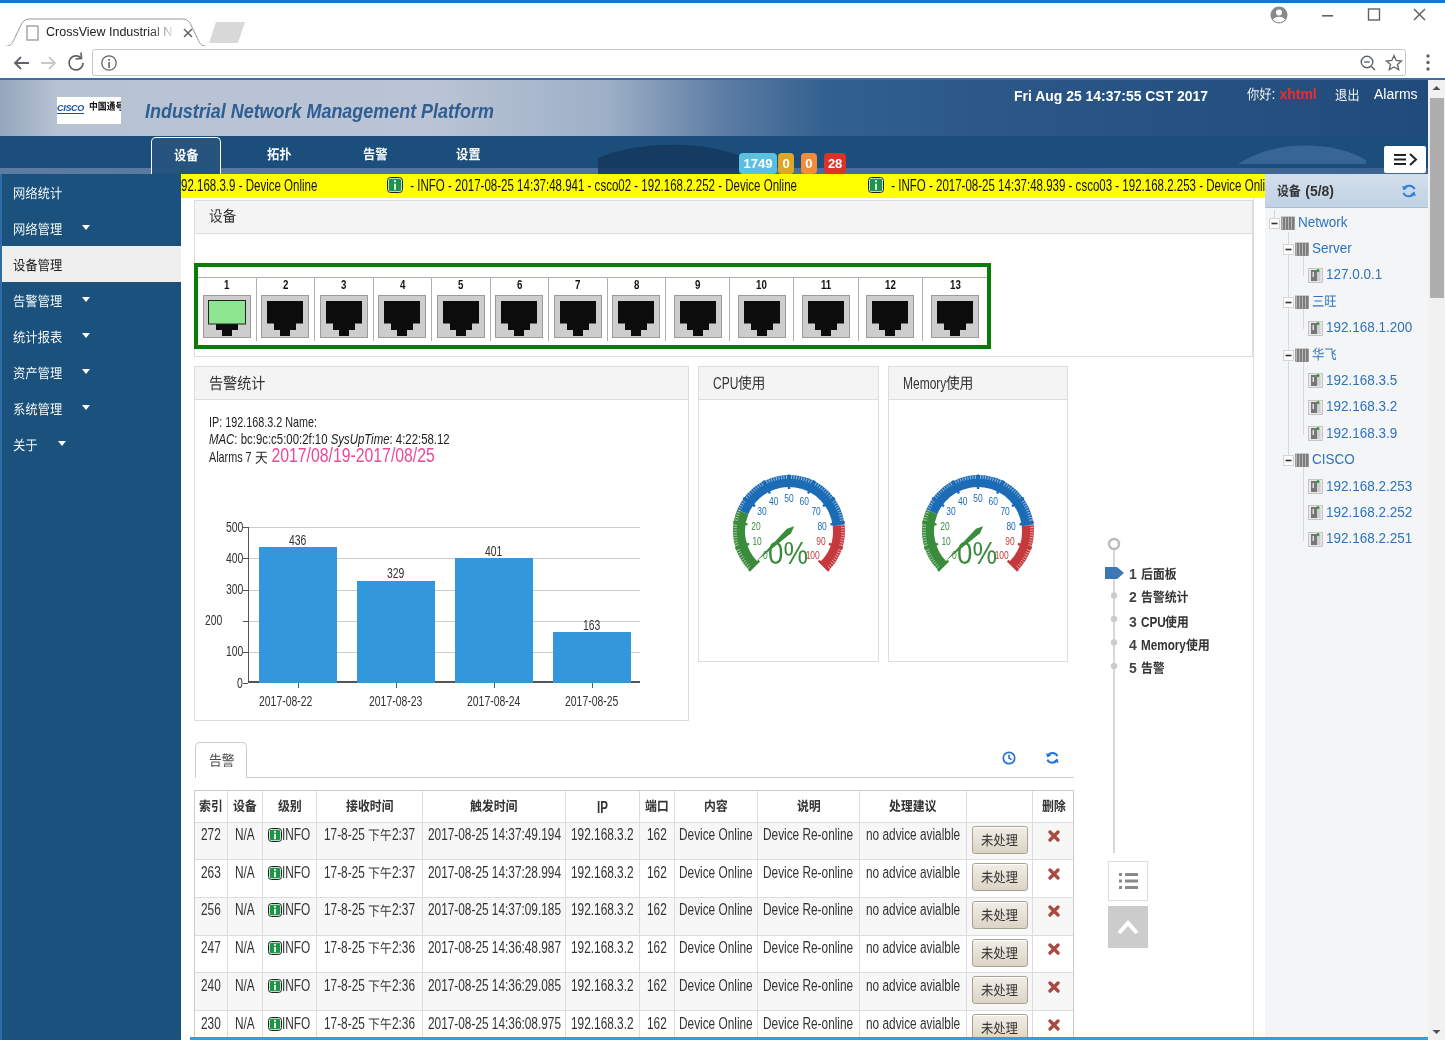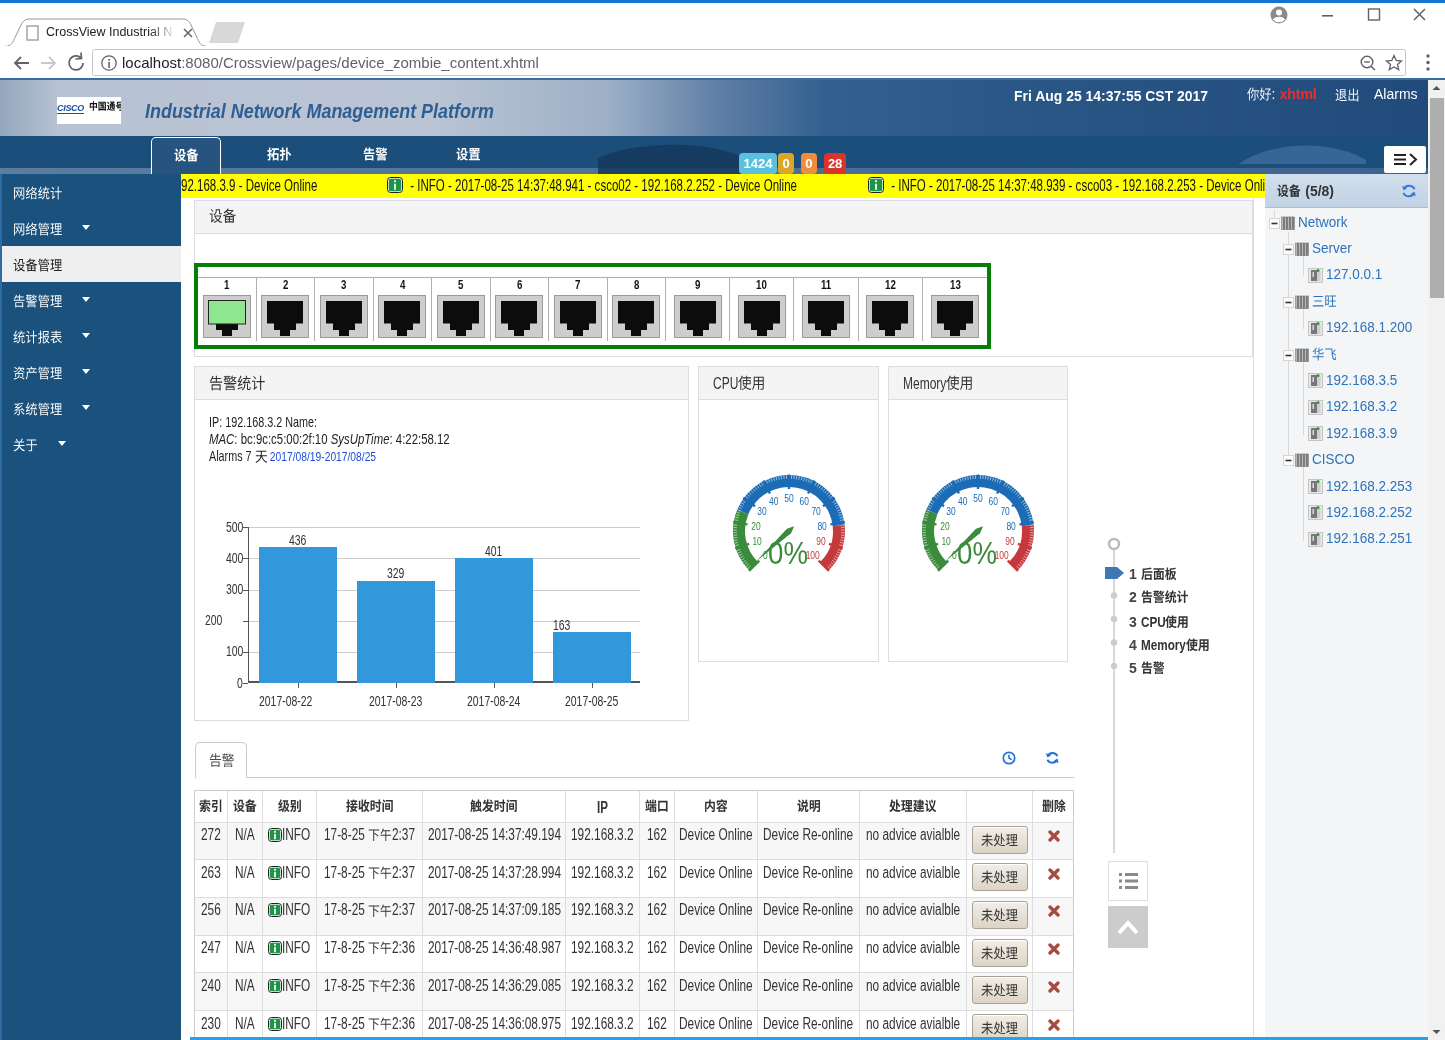--- a/index.html
+++ b/index.html
@@ -36,21 +36,20 @@
  <rect x="108.3" y="13" width="1.6" height="1.8" fill="#5f6368"></rect>
  <rect x="108.3" y="16" width="1.6" height="6" fill="#5f6368"></rect>
  <circle cx="1367" cy="16" r="5.8" fill="none" stroke="#5f6368" stroke-width="1.4"></circle>
  <path d="M 1371.3,20.5 L 1375,24" stroke="#5f6368" stroke-width="1.5"></path>
  <path d="M 1364.2,16 L 1369.8,16" stroke="#5f6368" stroke-width="1.4"></path>
  <path d="M 1394,9.5 L 1396.2,14.4 L 1401.5,15 L 1397.5,18.5 L 1398.7,23.7 L 1394,21 L 1389.3,23.7 L 1390.5,18.5 L 1386.5,15 L 1391.8,14.4 Z" fill="none" stroke="#5f6368" stroke-width="1.3"></path>
  <circle cx="1428" cy="10" r="1.7" fill="#5f6368"></circle>
       <circle cx="1428" cy="16.5" r="1.7" fill="#5f6368"></circle>
       <circle cx="1428" cy="23" r="1.7" fill="#5f6368"></circle>
 </svg>
-<div class="ab" style="left:122px;top:54px;font-size:15px;color:#202124;white-space:nowrap">localhost<span style="color:#5f6368">:8080/Crossview/pages/device_zombie_content.xhtml</span></div>
 <div class="ab" style="left:0;top:78px;width:1445px;height:2px;background:#3a6ea8"></div>
 <div class="ab" style="left:0;top:80px;width:1445px;height:56px;background:linear-gradient(90deg,#93a7bd 0%,#b7c2d2 4%,#bac4d4 30%,#9db0c7 42%,#5d7da5 50%,#33618f 57%,#2b5887 68%,#204a7a 100%)"></div>
 <div class="ab" style="left:0;top:136px;width:1445px;height:32px;background:#1b4e7b"></div>
 <div class="ab" style="left:0;top:168px;width:1445px;height:6px;background:linear-gradient(90deg,#5d7ca0,#3c6390)"></div>
 <svg class="ab" style="left:598px;top:142px" width="150" height="32" viewBox="0 0 150 32">
       <path d="M0,32 L0,16 C40,-2 115,-2 150,18 L150,32 Z" fill="#14395c" opacity="0.85"></path>
     </svg>
 <svg class="ab" style="left:1238px;top:138px" width="128" height="26" viewBox="0 0 128 26">
       <path d="M0,26 C35,2 95,2 128,22 L128,26 Z" fill="#3a6899" opacity="0.9"></path>
     </svg>
@@ -98,21 +97,21 @@
         </g>
       </svg></div>
 <div class="ab" style="left:1384px;top:146px;width:42px;height:27px;background:#fff;border-radius:2px;text-align:center">
 <svg width="30" height="25" viewBox="0 0 30 25" style="margin-top:1px">
         <g stroke="#222" stroke-width="2">
           <path d="M4,8 h12 M4,12.5 h12 M4,17 h12"></path>
           <path d="M20,7 l6,5.5 l-6,5.5" fill="none"></path>
         </g>
       </svg></div>
 <div class="ab" style="left:739px;top:153px;height:21px;display:flex;align-items:stretch">
-<div style="background:#5bc0de;color:#fff;font-weight:bold;font-size:13px;border-radius:4px;padding:2px 4.5px 0;line-height:18px">1424</div>
+<div style="background:#5bc0de;color:#fff;font-weight:bold;font-size:13px;border-radius:4px;padding:2px 4.5px 0;line-height:18px">1749</div>
 <div style="background:#dca728;color:#fff;font-weight:bold;font-size:13px;border-radius:4px;padding:2px 4.5px 0;line-height:18px;margin-left:1px">0</div>
 <div style="background:#ef8c3e;color:#fff;font-weight:bold;font-size:13px;border-radius:4px;padding:2px 4.5px 0;line-height:18px;margin-left:6.5px">0</div>
 <div style="background:#d9342b;color:#fff;font-weight:bold;font-size:13px;border-radius:4px;padding:2px 4px 0;line-height:18px;margin-left:7px">28</div>
 </div>
 <div class="ab" style="left:181px;top:174px;width:1084px;height:24px;background:#ff0;overflow:hidden;color:#111;white-space:nowrap;line-height:24px">
 <span style="display:inline-block;width:136.4px;font-size:16px;font-weight:normal;color:#111;white-space:pre;vertical-align:baseline;"><span style="display:inline-block;transform:scaleX(0.72);transform-origin:0 50%;white-space:pre">92.168.3.9 - Device Online</span></span>
 <span style="margin-left:65px"><svg width="16" height="16" viewBox="0 0 16 16" style="vertical-align:-2px">
           <rect x="1" y="1" width="14" height="14" rx="2.5" fill="#1f9347" stroke="#e9f7ee" stroke-width="1.6"></rect>
           <rect x="0.5" y="0.5" width="15.0" height="15.0" rx="3" fill="none" stroke="#222" stroke-width="1"></rect>
           <rect x="7.00" y="3.20" width="2" height="2" fill="#d9f2e2"></rect>
@@ -327,21 +326,21 @@
             <path d="M248 832C210 718 146 604 73 532C91 523 126 503 141 491C174 528 206 575 236 627H483V469H61V399H942V469H561V627H868V696H561V840H483V696H273C292 734 309 773 323 813ZM185 299V-89H260V-32H748V-87H826V299ZM260 38V230H748V38ZM1192 195V151H1811V195ZM1192 282V238H1811V282ZM1185 107V-80H1256V-51H1747V-79H1820V107ZM1256 -6V62H1747V-6ZM1442 429C1451 414 1461 395 1469 377H1069V325H1930V377H1548C1538 399 1522 427 1508 447ZM1150 718C1130 669 1092 614 1033 573C1047 565 1068 546 1077 533C1092 544 1105 556 1117 568V431H1172V458H1324C1329 445 1332 430 1333 419C1360 418 1388 418 1403 419C1424 420 1438 426 1450 440C1468 460 1476 514 1484 654C1485 663 1485 680 1485 680H1197L1210 708L1198 710H1237V746H1348V710H1413V746H1528V795H1413V839H1348V795H1237V839H1172V795H1054V746H1172V714ZM1637 842C1609 755 1556 675 1490 623C1506 613 1530 594 1541 584C1564 604 1585 627 1605 654C1627 614 1654 577 1686 545C1640 514 1585 490 1524 473C1536 460 1556 433 1562 420C1626 441 1684 468 1732 504C1786 461 1848 429 1919 409C1927 427 1946 451 1961 466C1893 482 1832 509 1781 545C1824 587 1858 639 1879 703H1949V757H1669C1680 780 1690 803 1698 827ZM1811 703C1794 656 1767 616 1733 583C1696 618 1666 658 1644 703ZM1419 634C1412 530 1405 490 1396 477C1390 470 1384 469 1375 469L1349 470V602H1148L1171 634ZM1172 560H1293V500H1172ZM2698 352V36C2698 -38 2715 -60 2785 -60C2799 -60 2859 -60 2873 -60C2935 -60 2953 -22 2958 114C2939 119 2909 131 2894 145C2891 24 2887 6 2865 6C2853 6 2806 6 2797 6C2775 6 2772 9 2772 36V352ZM2510 350C2504 152 2481 45 2317 -16C2334 -30 2355 -58 2364 -77C2545 -3 2576 126 2584 350ZM2042 53 2059 -21C2149 8 2267 45 2379 82L2367 147C2246 111 2123 74 2042 53ZM2595 824C2614 783 2639 729 2649 695H2407V627H2587C2542 565 2473 473 2450 451C2431 433 2406 426 2387 421C2395 405 2409 367 2412 348C2440 360 2482 365 2845 399C2861 372 2876 346 2886 326L2949 361C2919 419 2854 513 2800 583L2741 553C2763 524 2786 491 2807 458L2532 435C2577 490 2634 568 2676 627H2948V695H2660L2724 715C2712 747 2687 802 2664 842ZM2060 423C2075 430 2098 435 2218 452C2175 389 2136 340 2118 321C2086 284 2063 259 2041 255C2050 235 2062 198 2066 182C2087 195 2121 206 2369 260C2367 276 2366 305 2368 326L2179 289C2255 377 2330 484 2393 592L2326 632C2307 595 2286 557 2263 522L2140 509C2202 595 2264 704 2310 809L2234 844C2190 723 2116 594 2092 561C2070 527 2051 504 2033 500C2043 479 2055 439 2060 423ZM3137 775C3193 728 3263 660 3295 617L3346 673C3312 714 3241 778 3186 823ZM3046 526V452H3205V93C3205 50 3174 20 3155 8C3169 -7 3189 -41 3196 -61C3212 -40 3240 -18 3429 116C3421 130 3409 162 3404 182L3281 98V526ZM3626 837V508H3372V431H3626V-80H3705V431H3959V508H3705V837Z" fill="#333"></path>
           </g>
         </svg></div>
 <div style="position:absolute;left:14px;top:46px;font-size:15px;color:#222;line-height:17.2px;white-space:nowrap">
 <span style="display:inline-block;width:108.1px;font-size:15px;font-weight:normal;color:#222;white-space:pre;vertical-align:baseline;"><span style="display:inline-block;transform:scaleX(0.72);transform-origin:0 50%;white-space:pre">IP: 192.168.3.2 Name:</span></span><br>
 <span style="display:inline-block;width:240.8px;font-size:15px;font-weight:normal;color:#222;white-space:pre;vertical-align:baseline;"><span style="display:inline-block;transform:scaleX(0.76);transform-origin:0 50%;white-space:pre"><i>MAC</i>: bc:9c:c5:00:2f:10 <i>SysUpTime</i>: 4:22:58.12</span></span><br>
 <span style="display:inline-block;width:45.6px;font-size:15px;font-weight:normal;color:#222;white-space:pre;vertical-align:baseline;"><span style="display:inline-block;transform:scaleX(0.72);transform-origin:0 50%;white-space:pre">Alarms 7 </span></span><svg class="zh" style="width:12.8px;height:14.5px;vertical-align:-1.74px" viewBox="0 0 12.8 14.5">
           <g transform="translate(0,12.76) scale(0.012760,-0.014500)">
             <path d="M66 455V379H434C398 238 300 90 42 -15C58 -30 81 -60 91 -78C346 27 455 175 501 323C582 127 715 -11 915 -77C926 -56 949 -26 966 -10C763 49 625 189 555 379H937V455H528C532 494 533 532 533 568V687H894V763H102V687H454V568C454 532 453 494 448 455Z" fill="#222"></path>
           </g>
-        </svg><span style="display:inline-block;width:125.9px;font-size:13px;font-weight:normal;color:#1d4ed8;white-space:pre;vertical-align:baseline;"><span style="display:inline-block;transform:scaleX(0.79);transform-origin:0 50%;white-space:pre"> 2017/08/19-2017/08/25</span></span></div>
+        </svg><span style="display:inline-block;width:125.9px;font-size:20px;font-weight:normal;color:#ec4899;white-space:pre;vertical-align:baseline;"><span style="display:inline-block;transform:scaleX(0.79);transform-origin:0 50%;white-space:pre"> 2017/08/19-2017/08/25</span></span></div>
     </div>
 <div class="ab" style="left:248px;top:527px;width:392px;height:156px;border-left:1px solid #555;border-bottom:2px solid #555">
 <div style="position:absolute;left:0;top:124.8px;width:100%;height:1px;background:#ccc"></div>
 <div style="position:absolute;left:0;top:93.7px;width:100%;height:1px;background:#ccc"></div>
 <div style="position:absolute;left:0;top:62.5px;width:100%;height:1px;background:#ccc"></div>
 <div style="position:absolute;left:0;top:31.4px;width:100%;height:1px;background:#ccc"></div>
 <div style="position:absolute;left:0;top:0.2px;width:100%;height:1px;background:#ccc"></div>
 </div>
 <div class="ab" style="left:205px;top:674.5px;width:38px;text-align:right;font-size:14.5px;color:#333"><span style="display:inline-block;width:5.8px;font-size:14.5px;font-weight:normal;color:#333;white-space:pre;vertical-align:baseline;"><span style="display:inline-block;transform:scaleX(0.72);transform-origin:0 50%;white-space:pre">0</span></span></div>
 <div class="ab" style="left:243px;top:683.0px;width:5px;height:1px;background:#555"></div>
@@ -361,21 +360,21 @@
 <div class="ab" style="left:297.5px;top:683px;width:1px;height:5px;background:#555"></div>
 <div class="ab" style="left:356.5px;top:580.5px;width:78px;height:102.5px;background:#3398db"></div>
 <div class="ab" style="left:356.5px;top:565.0px;width:78px;text-align:center;font-size:14.5px;color:#333"><span style="display:inline-block;width:17.4px;font-size:14.5px;font-weight:normal;color:#333;white-space:pre;vertical-align:baseline;"><span style="display:inline-block;transform:scaleX(0.72);transform-origin:0 50%;white-space:pre">329</span></span></div>
 <div class="ab" style="left:356.5px;top:693px;width:78px;text-align:center;font-size:14.5px;color:#333"><span style="display:inline-block;width:53.4px;font-size:14.5px;font-weight:normal;color:#333;white-space:pre;vertical-align:baseline;"><span style="display:inline-block;transform:scaleX(0.72);transform-origin:0 50%;white-space:pre">2017-08-23</span></span></div>
 <div class="ab" style="left:395.5px;top:683px;width:1px;height:5px;background:#555"></div>
 <div class="ab" style="left:455.0px;top:558.0px;width:78px;height:125.0px;background:#3398db"></div>
 <div class="ab" style="left:455.0px;top:542.5px;width:78px;text-align:center;font-size:14.5px;color:#333"><span style="display:inline-block;width:17.4px;font-size:14.5px;font-weight:normal;color:#333;white-space:pre;vertical-align:baseline;"><span style="display:inline-block;transform:scaleX(0.72);transform-origin:0 50%;white-space:pre">401</span></span></div>
 <div class="ab" style="left:455.0px;top:693px;width:78px;text-align:center;font-size:14.5px;color:#333"><span style="display:inline-block;width:53.4px;font-size:14.5px;font-weight:normal;color:#333;white-space:pre;vertical-align:baseline;"><span style="display:inline-block;transform:scaleX(0.72);transform-origin:0 50%;white-space:pre">2017-08-24</span></span></div>
 <div class="ab" style="left:494.0px;top:683px;width:1px;height:5px;background:#555"></div>
 <div class="ab" style="left:553.0px;top:632.2px;width:78px;height:50.8px;background:#3398db"></div>
-<div class="ab" style="left:553.0px;top:616.7px;width:78px;text-align:left;font-size:14.5px;color:#333"><span style="display:inline-block;width:17.4px;font-size:14.5px;font-weight:normal;color:#333;white-space:pre;vertical-align:baseline;"><span style="display:inline-block;transform:scaleX(0.72);transform-origin:0 50%;white-space:pre">163</span></span></div>
+<div class="ab" style="left:553.0px;top:616.7px;width:78px;text-align:center;font-size:14.5px;color:#333"><span style="display:inline-block;width:17.4px;font-size:14.5px;font-weight:normal;color:#333;white-space:pre;vertical-align:baseline;"><span style="display:inline-block;transform:scaleX(0.72);transform-origin:0 50%;white-space:pre">163</span></span></div>
 <div class="ab" style="left:553.0px;top:693px;width:78px;text-align:center;font-size:14.5px;color:#333"><span style="display:inline-block;width:53.4px;font-size:14.5px;font-weight:normal;color:#333;white-space:pre;vertical-align:baseline;"><span style="display:inline-block;transform:scaleX(0.72);transform-origin:0 50%;white-space:pre">2017-08-25</span></span></div>
 <div class="ab" style="left:592.0px;top:683px;width:1px;height:5px;background:#555"></div>
 <div class="ab" style="left:698px;top:366px;width:181px;height:296px;border:1px solid #ddd;background:#fff">
       <div style="height:33px;background:#f4f4f4;border-bottom:1px solid #ddd;padding:8px 0 0 14px;font-size:16px;color:#333"><span style="display:inline-block;width:25.3px;font-size:16px;font-weight:normal;color:#333;white-space:pre;vertical-align:baseline;"><span style="display:inline-block;transform:scaleX(0.75);transform-origin:0 50%;white-space:pre">CPU</span></span><svg class="zh" style="width:27.3px;height:15.5px;vertical-align:-1.86px" viewBox="0 0 27.3 15.5">
           <g transform="translate(0,13.64) scale(0.013640,-0.015500)">
             <path d="M599 836V729H321V660H599V562H350V285H594C587 230 572 178 540 131C487 168 444 213 413 265L350 244C387 180 436 126 495 81C449 39 381 4 284 -21C300 -37 321 -66 330 -83C434 -52 506 -10 557 39C658 -22 784 -62 927 -82C937 -60 956 -31 972 -14C828 2 702 37 601 92C641 151 659 216 667 285H929V562H672V660H962V729H672V836ZM420 499H599V394L598 349H420ZM672 499H857V349H671L672 394ZM278 842C219 690 122 542 21 446C34 428 55 389 63 372C101 410 138 454 173 503V-84H245V612C284 679 320 749 348 820ZM1153 770V407C1153 266 1143 89 1032 -36C1049 -45 1079 -70 1090 -85C1167 0 1201 115 1216 227H1467V-71H1543V227H1813V22C1813 4 1806 -2 1786 -3C1767 -4 1699 -5 1629 -2C1639 -22 1651 -55 1655 -74C1749 -75 1807 -74 1841 -62C1875 -50 1887 -27 1887 22V770ZM1227 698H1467V537H1227ZM1813 698V537H1543V698ZM1227 466H1467V298H1223C1226 336 1227 373 1227 407ZM1813 466V298H1543V466Z" fill="#333"></path>
           </g>
         </svg></div>
       <div style="position:absolute;left:50%;top:104px;margin-left:-62px"><svg width="124" height="120" viewBox="0 0 124 120">
           <path d="M 22.40,99.60 A 56.0,56.0 0 0 1 10.26,38.57 L 21.35,43.16 A 44.0,44.0 0 0 0 30.89,91.11 Z" fill="#3a8c3c"></path>

